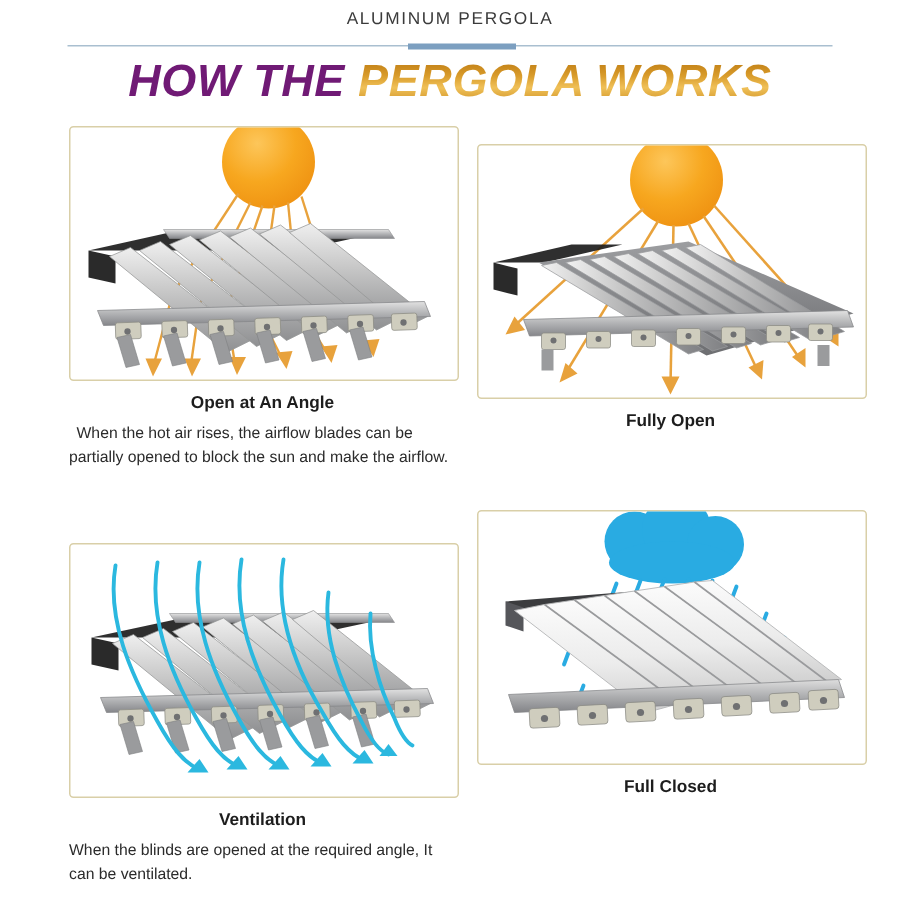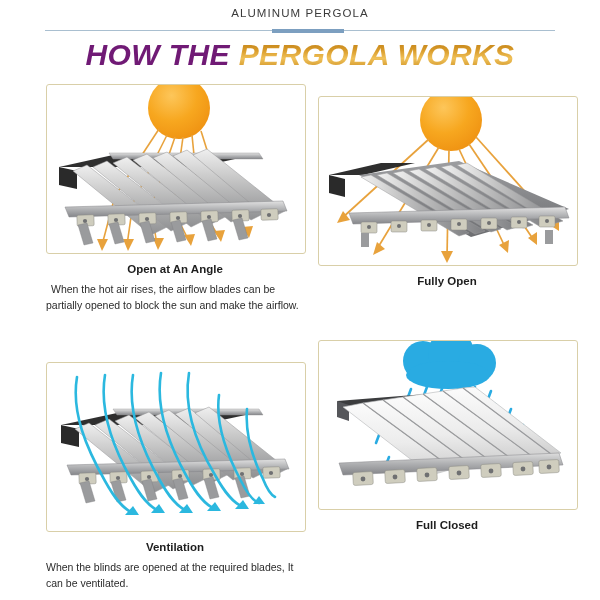--- a/index.html
+++ b/index.html
@@ -419,21 +419,21 @@
             <polygon points="118,150 104,150 112,141"></polygon>
             <polygon points="146,150 132,150 140,141"></polygon>
             <polygon points="174,148 160,148 168,139"></polygon>
             <polygon points="202,146 188,146 196,137"></polygon>
             <polygon points="218,141 206,141 212,133"></polygon>
           </g>
         </svg>
       </div>
     </div>
     <div class="cap-title">Ventilation</div>
-    <div class="cap-body">When the blinds are opened at the required blades, It can be ventilated.</div>
+    <div class="cap-body">When the blinds are opened at the required angle, It can be ventilated.</div>
   </div>
 
   <div class="cell cell-br">
     <div class="figure">
       <div class="figure-clip">
         <svg width="258" height="168" viewBox="0 0 258 168">
           <defs>
             <linearGradient id="blade4" x1="0" y1="0" x2="0" y2="1">
               <stop offset="0%" stop-color="#fbfbfb"></stop>
               <stop offset="55%" stop-color="#ececec"></stop>

